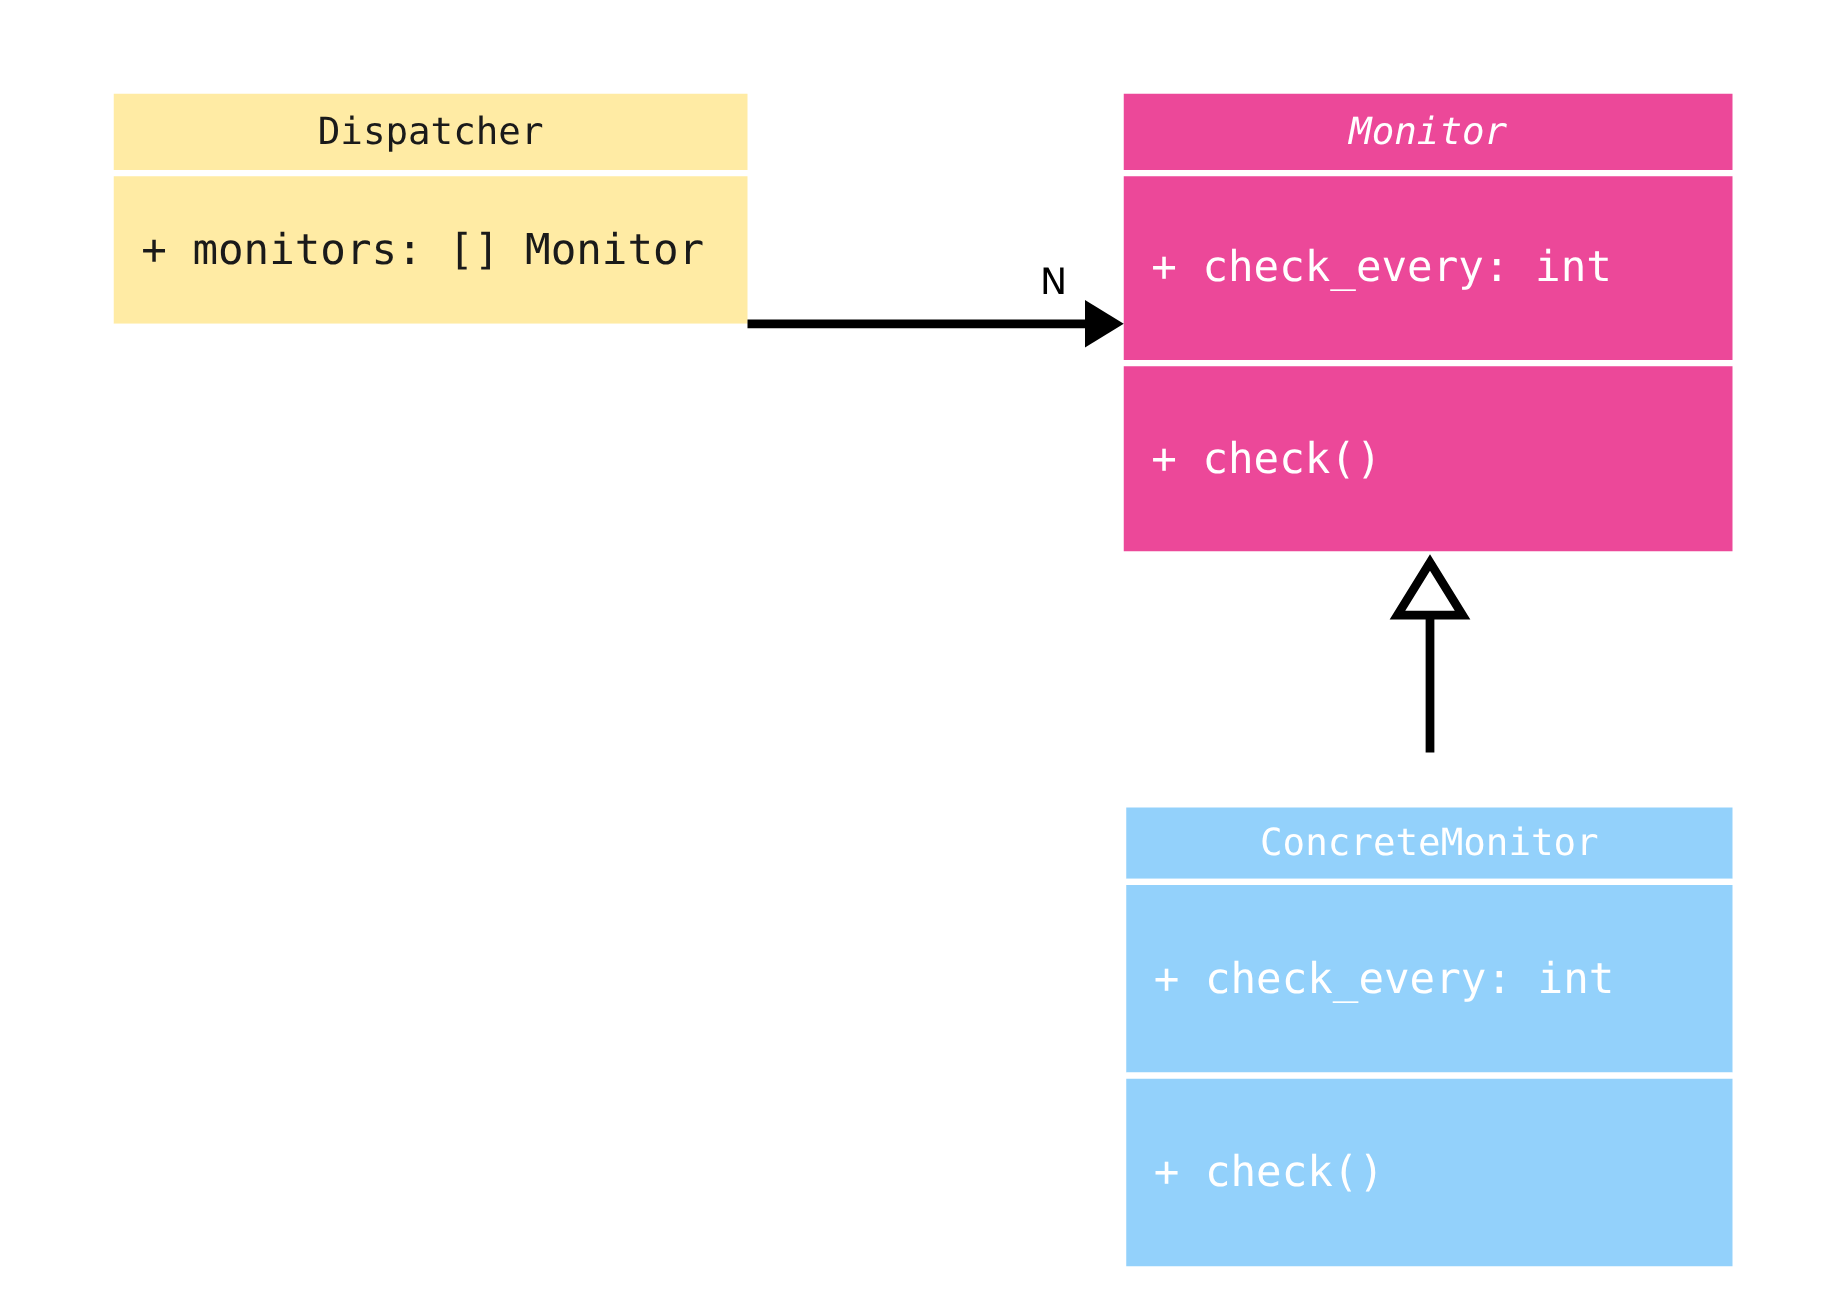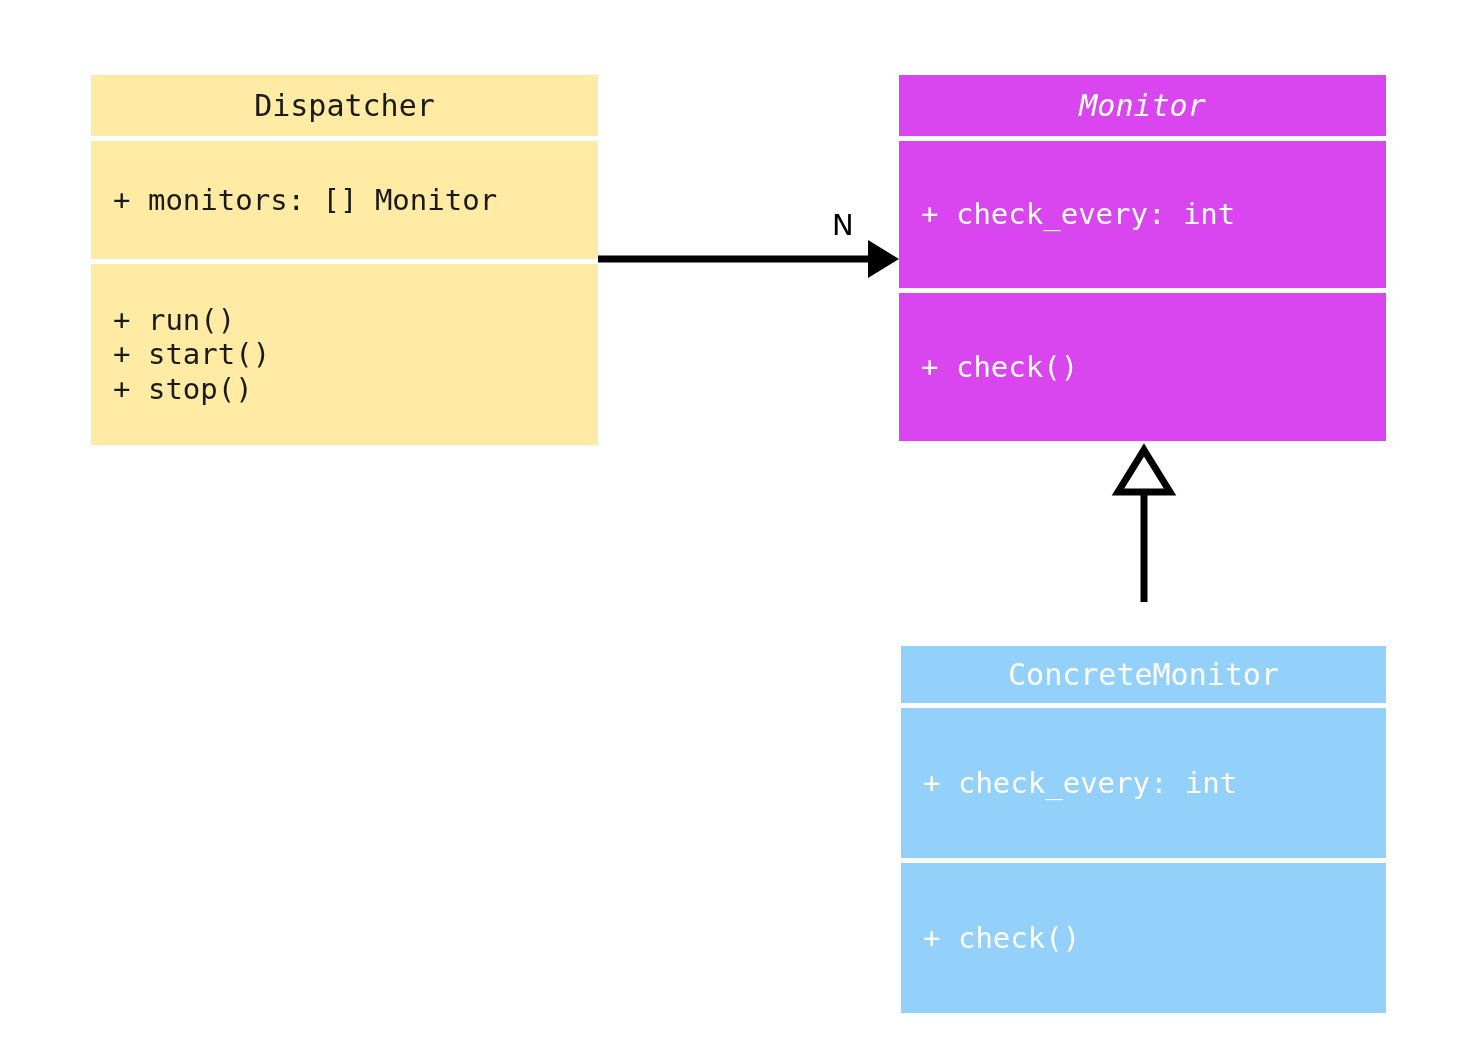--- a/index.html
+++ b/index.html
@@ -44,31 +44,31 @@
 
   .class-title {
     font-size: 30px;
     line-height: 1.1;
     white-space: pre;
   }
   .class-title.italic {
     font-style: italic;
   }
   .member-line {
-    font-size: 29px;
+    font-size: 34px;
     line-height: 1.18;
     white-space: pre;
   }
 
   
   .theme-yellow .compartment { background: #ffeba4; }
   .theme-yellow .class-title,
   .theme-yellow .member-line { color: #1a1a1a; }
 
-  .theme-blue .compartment { background: #d946ef; text-align: center; }
+  .theme-blue .compartment { background: #ec4899; text-align: center; }
   .theme-blue .class-title,
   .theme-blue .member-line { color: #ffffff; }
 
   .theme-lightblue .compartment { background: #93d1fb; }
   .theme-lightblue .class-title,
   .theme-lightblue .member-line { color: #ffffff; }
 
   
   .connector-layer {
     position: absolute;
@@ -96,25 +96,20 @@
     <div class="compartment title-comp" style="height:61px;">
       <span class="class-title">Dispatcher</span>
     </div>
     <div class="comp-gap"></div>
 
     <div class="compartment body-comp" style="height:118px;">
       <span class="member-line">+ monitors: [] Monitor</span>
     </div>
     <div class="comp-gap"></div>
 
-    <div class="compartment body-comp" style="height:181px;">
-      <span class="member-line">+ run()</span>
-      <span class="member-line">+ start()</span>
-      <span class="member-line">+ stop()</span>
-    </div>
   </div>
 
   <div class="uml-class theme-blue" style="left:899px; top:75px; width:487px; height:366px;">
 
     <div class="compartment title-comp" style="height:61px;">
       <span class="class-title italic">Monitor</span>
     </div>
     <div class="comp-gap"></div>
 
     <div class="compartment body-comp" style="height:147px;">

